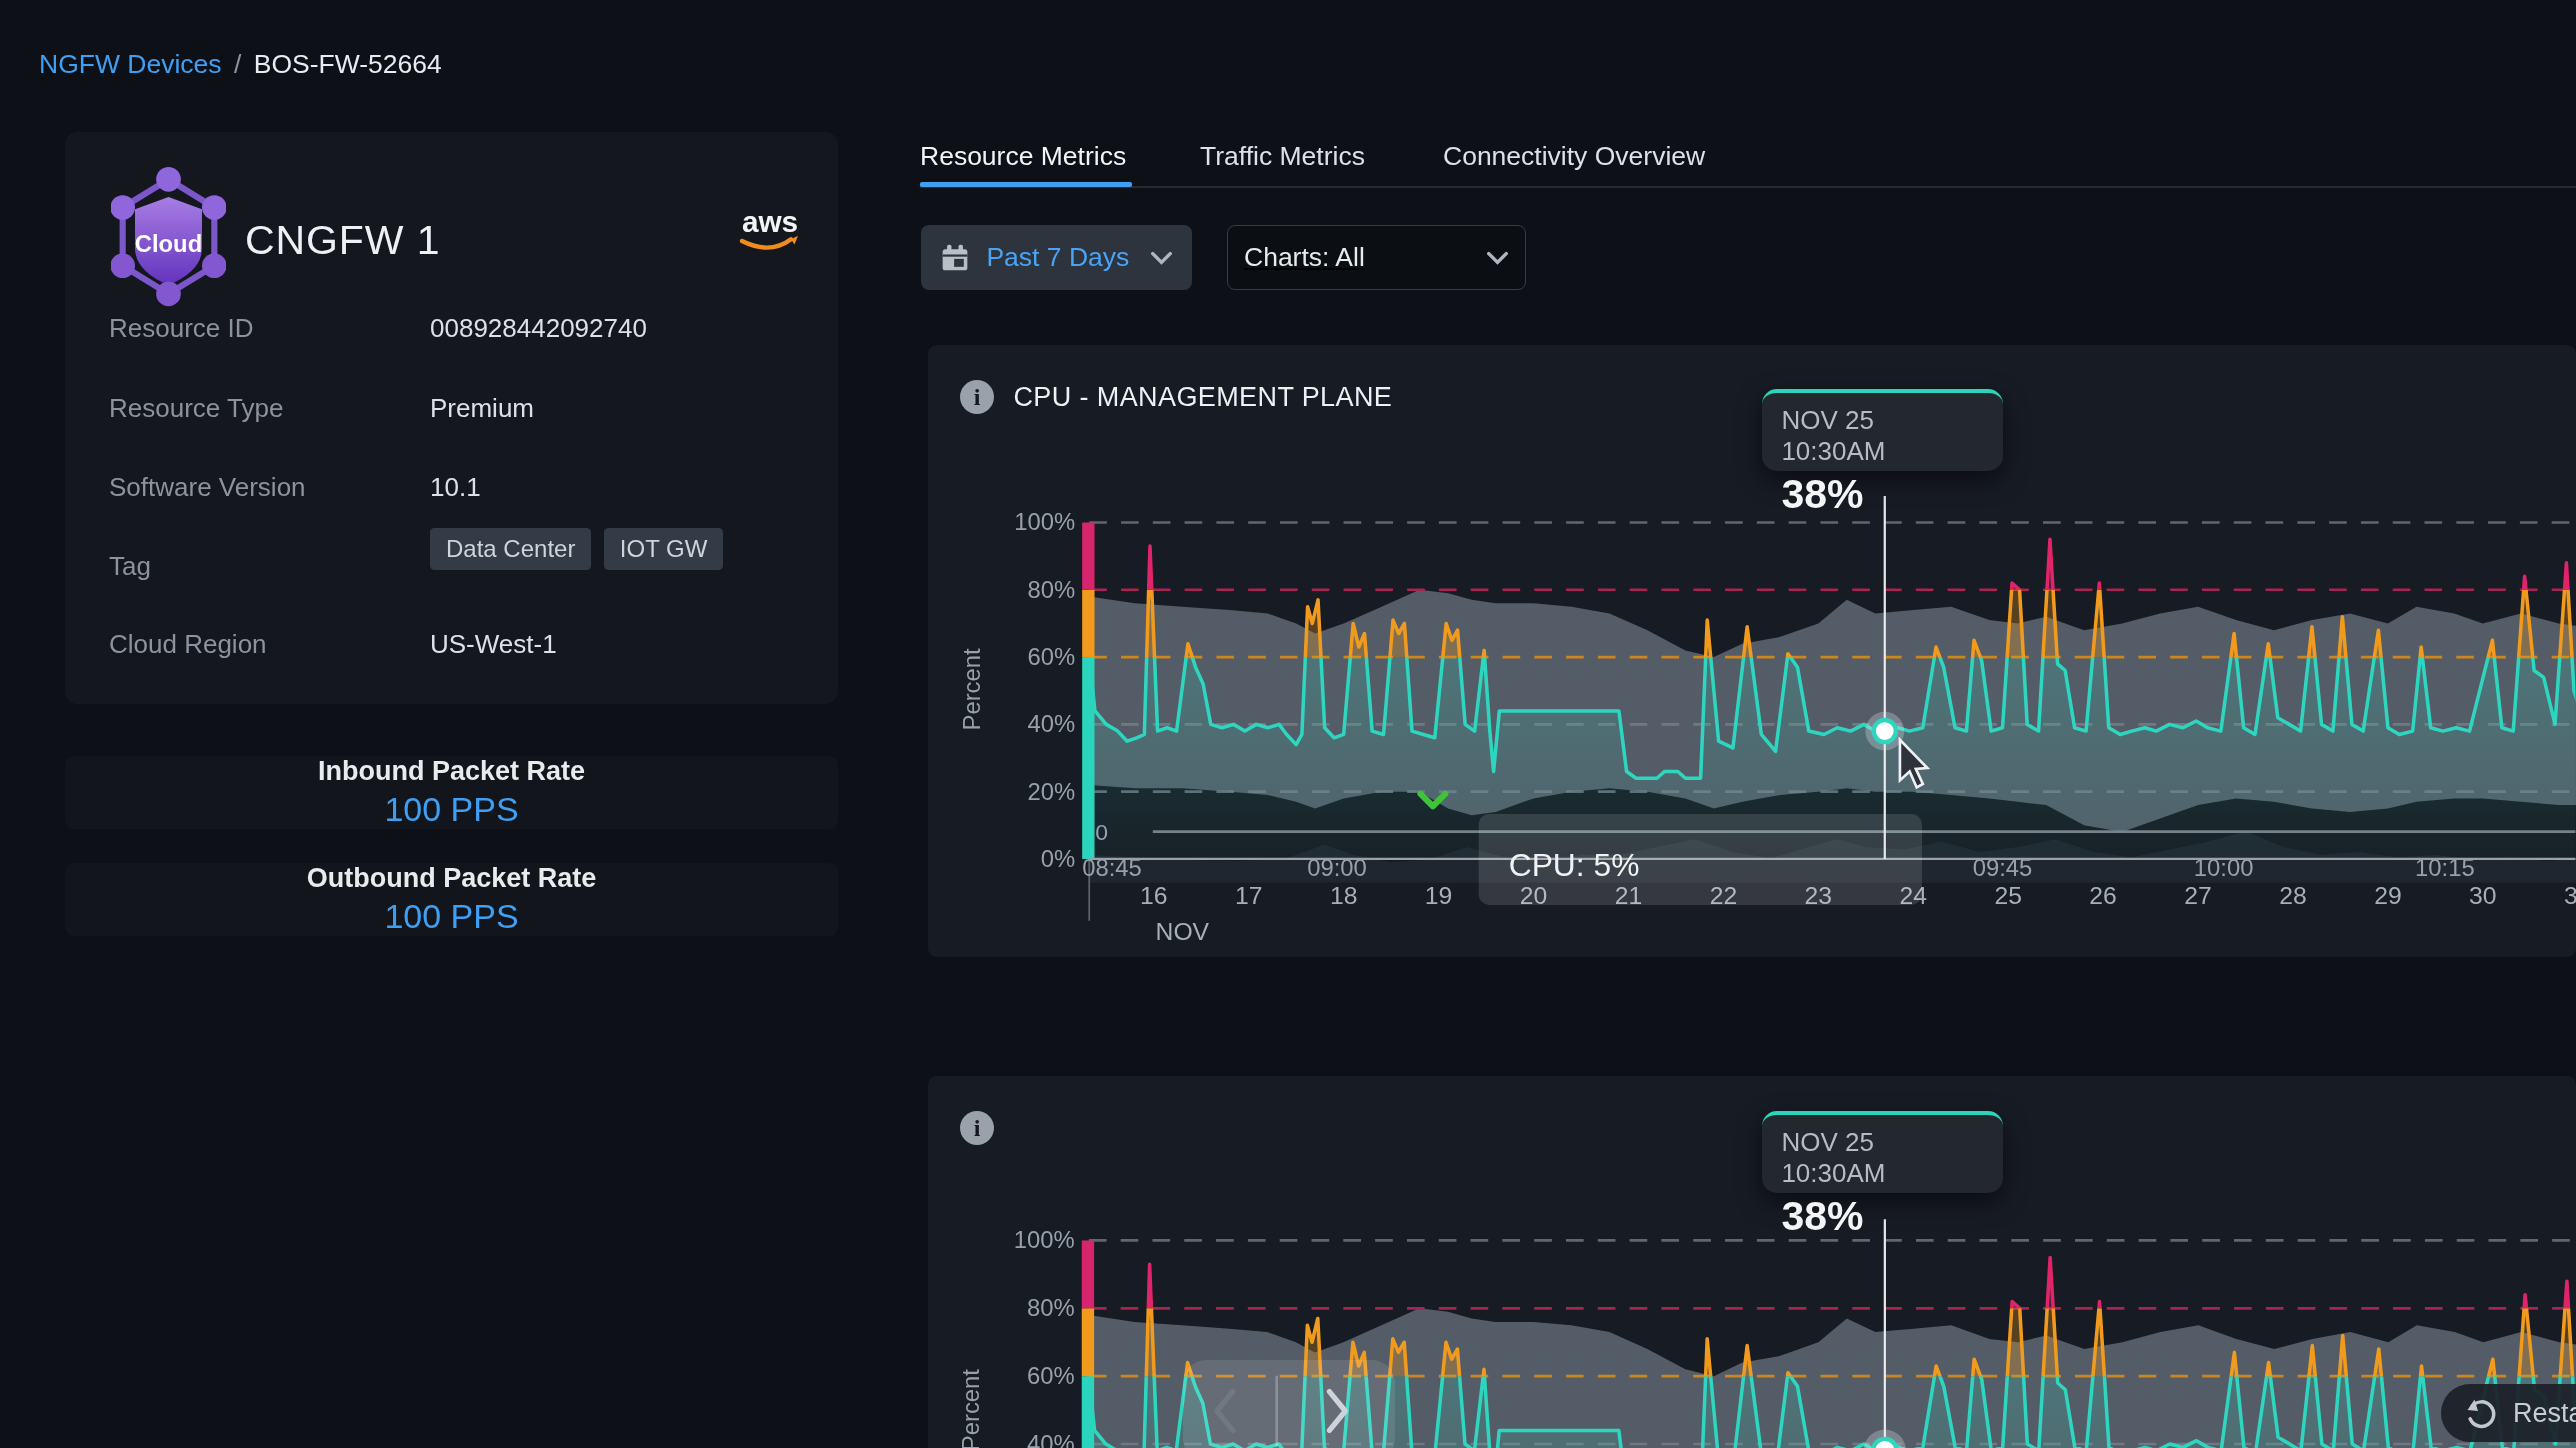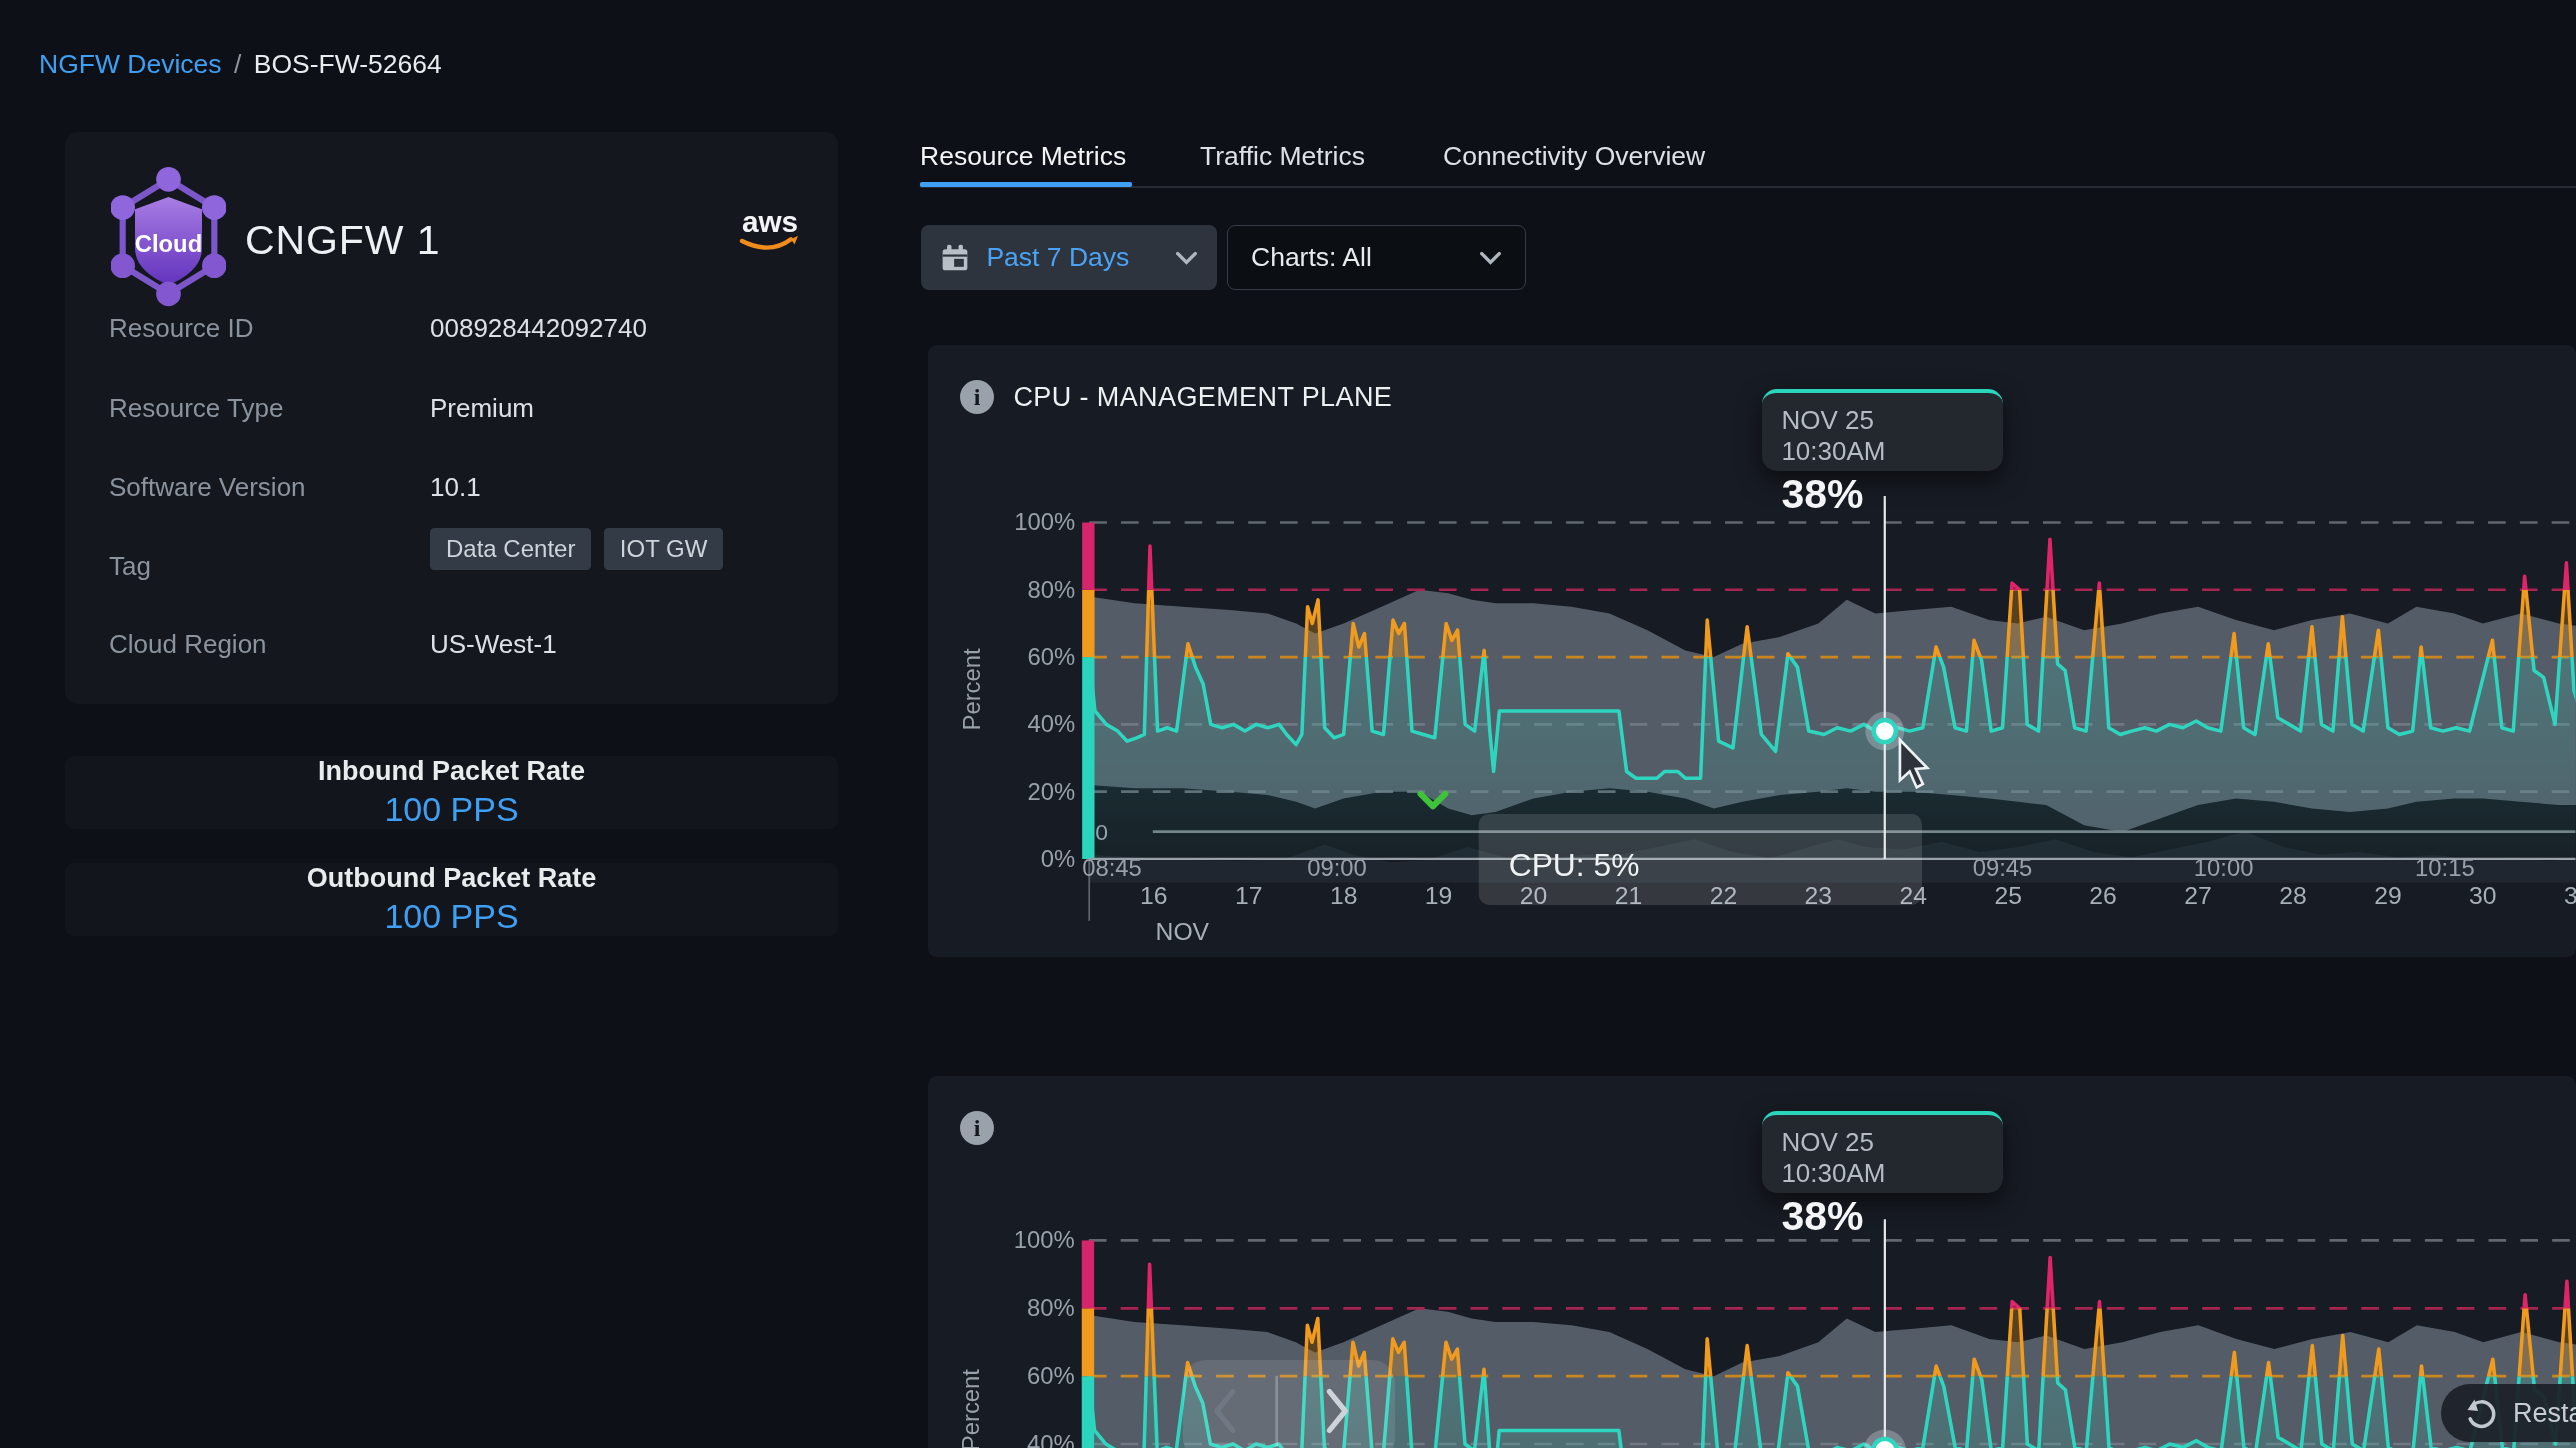--- a/index.html
+++ b/index.html
@@ -23,23 +23,23 @@
   .stat-card{left:65px;width:773px;height:73px;background:#12161c;border-radius:8.8px;display:flex;
     align-items:center;justify-content:space-between;padding:0 26.5px;box-sizing:border-box;flex-direction:column;}
   .stat-label{font-size:27px;font-weight:bold;color:#e9eced;}
   .stat-value{font-size:34px;color:#3f9ff3;}
   
   .tab{top:141px;height:42px;font-size:26.5px;color:#dde1e6;cursor:pointer;}
   #tab-divider{left:920px;top:186px;width:1656px;height:1.8px;background:#262b33;}
   #tab-underline{left:920px;top:182px;width:212px;height:5.3px;background:#3f9ff2;border-radius:1.8px;}
   
   .dd{top:225px;height:65px;border-radius:8px;display:flex;align-items:center;box-sizing:border-box;cursor:pointer;}
-  #dd-range{left:921px;width:296px;background:#2d343e;padding:0 19.4px;gap:16px;}
+  #dd-range{left:921px;width:271px;background:#2d343e;padding:0 19.4px;gap:16px;}
   #dd-range .txt{color:#4aa3f5;font-size:26.5px;}
-  #dd-charts{left:1227px;width:299px;background:rgba(10,13,18,0.5);border:1.8px solid #363d48;padding:0 23px;}
+  #dd-charts{left:1227px;width:299px;background:rgba(10,13,18,0.5);border:1.8px solid #363d48;padding:0 16px;text-decoration:underline;}
   #dd-charts .txt{color:#e8ebee;font-size:26.5px;}
   .dd .chev{margin-left:auto;}
   
   .chart-card{left:928px;width:1648px;background:#171b23;border-radius:8.8px;overflow:hidden;}
   #card-cpu{top:345px;height:612px;}
   #card-mem{top:1076px;height:495px;}
   .chart-header{position:absolute;left:32px;top:35px;display:flex;align-items:center;gap:19.4px;z-index:3;}
   .chart-title{font-size:27px;font-weight:normal;color:#eef1f3;letter-spacing:0.4px;}
   .info-icon{width:34px;height:34px;border-radius:50%;background:#99a1ab;color:#14171d;
     font-family:"Liberation Serif",serif;font-weight:bold;font-size:24px;display:flex;

